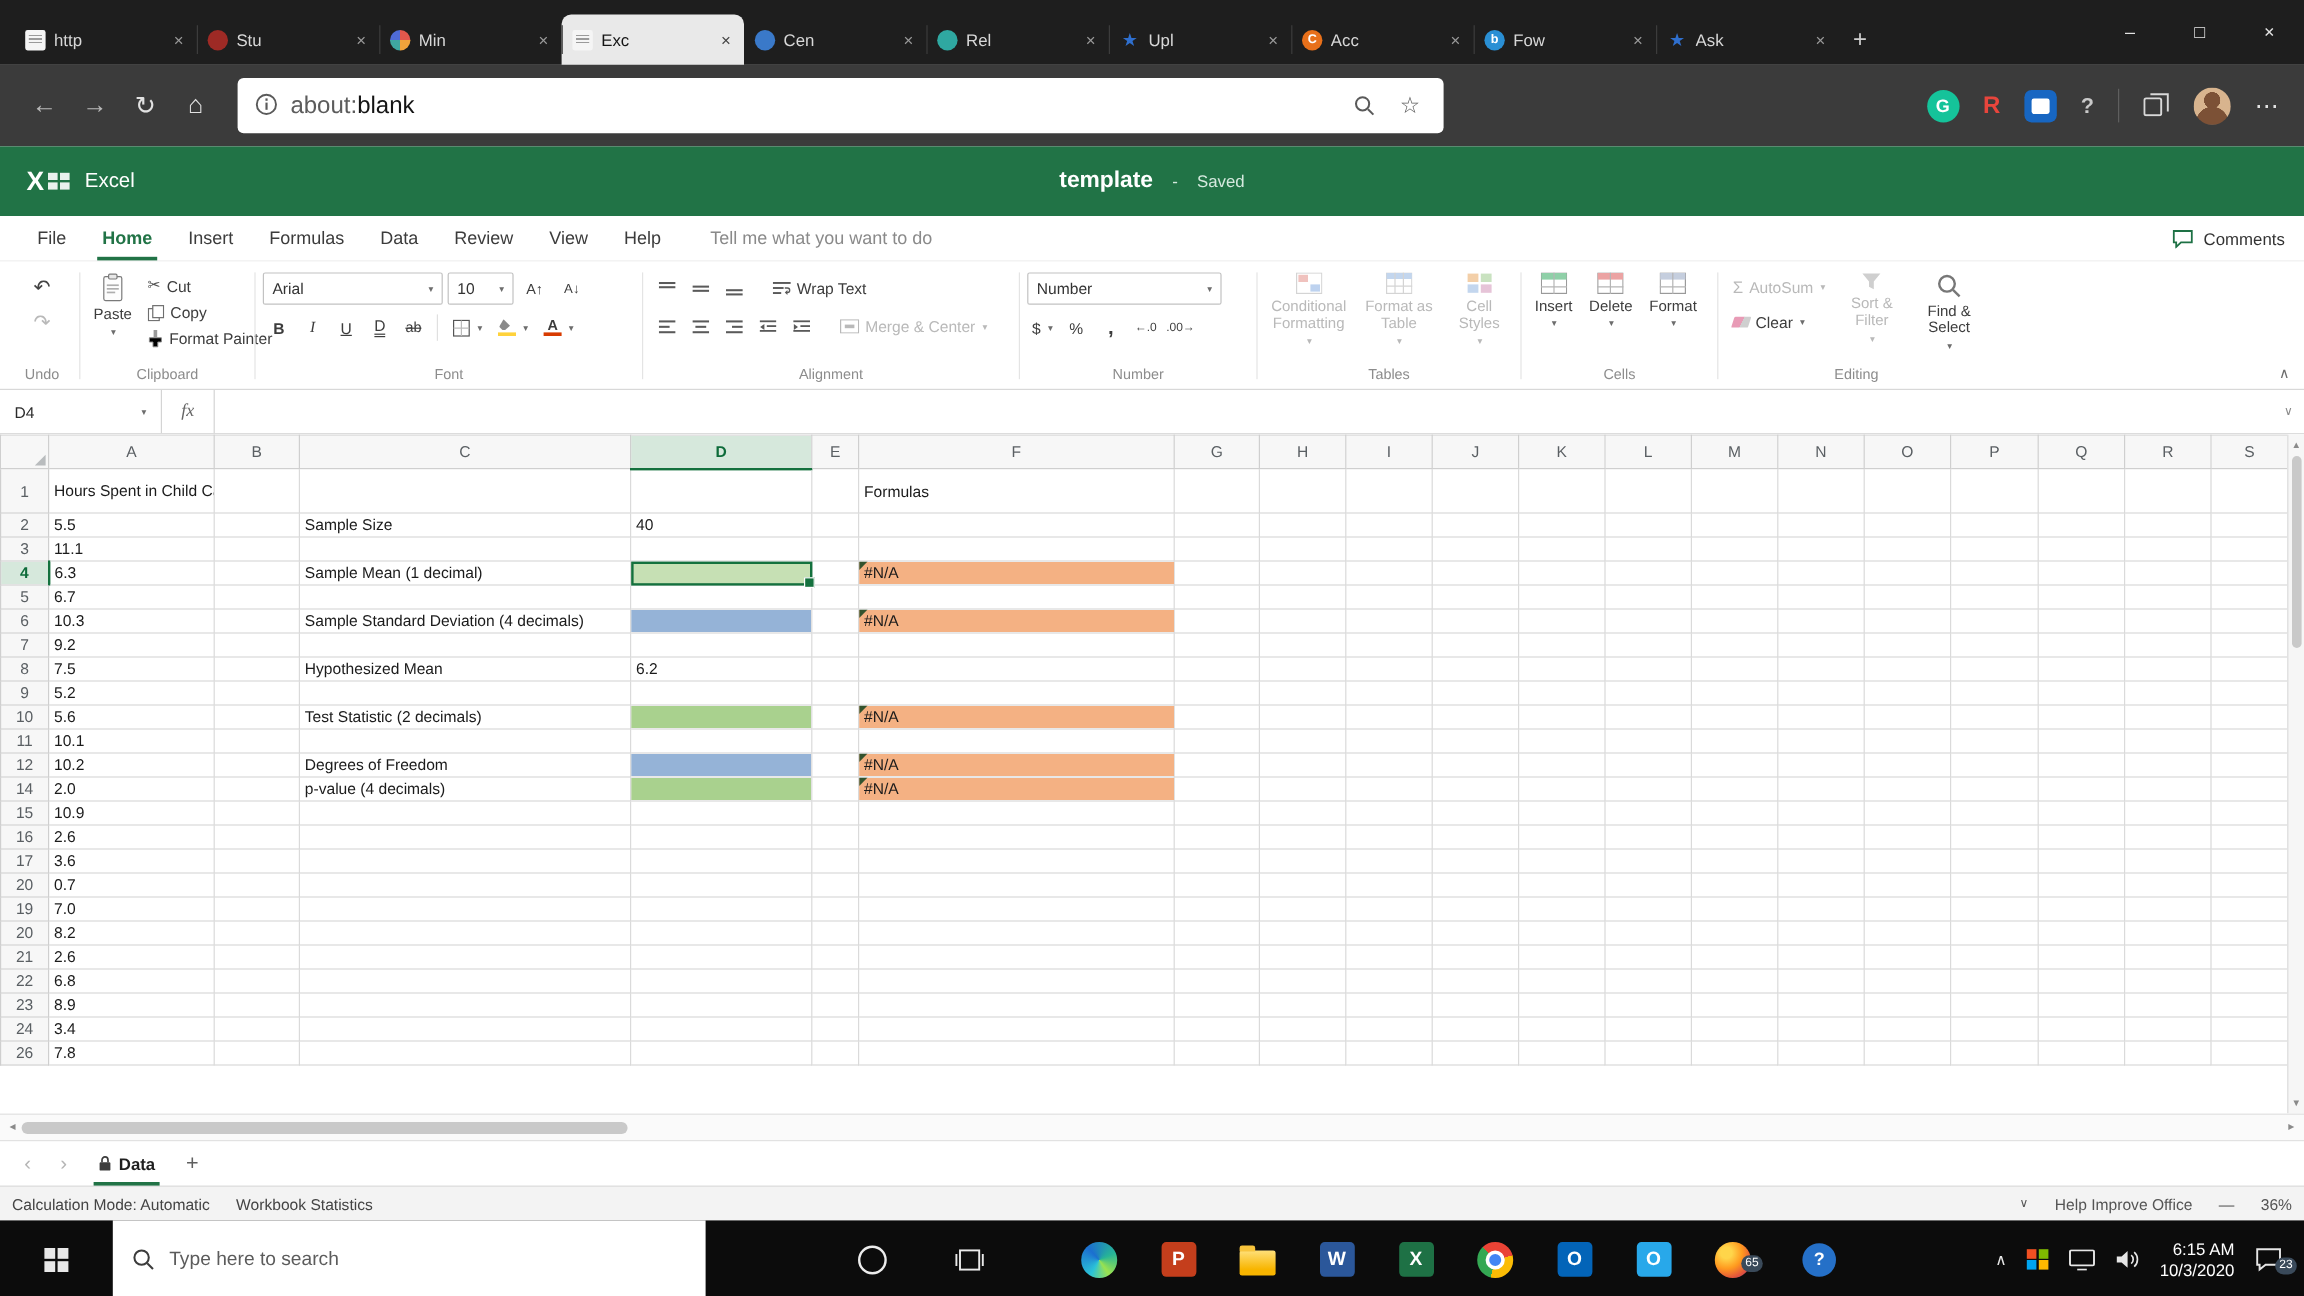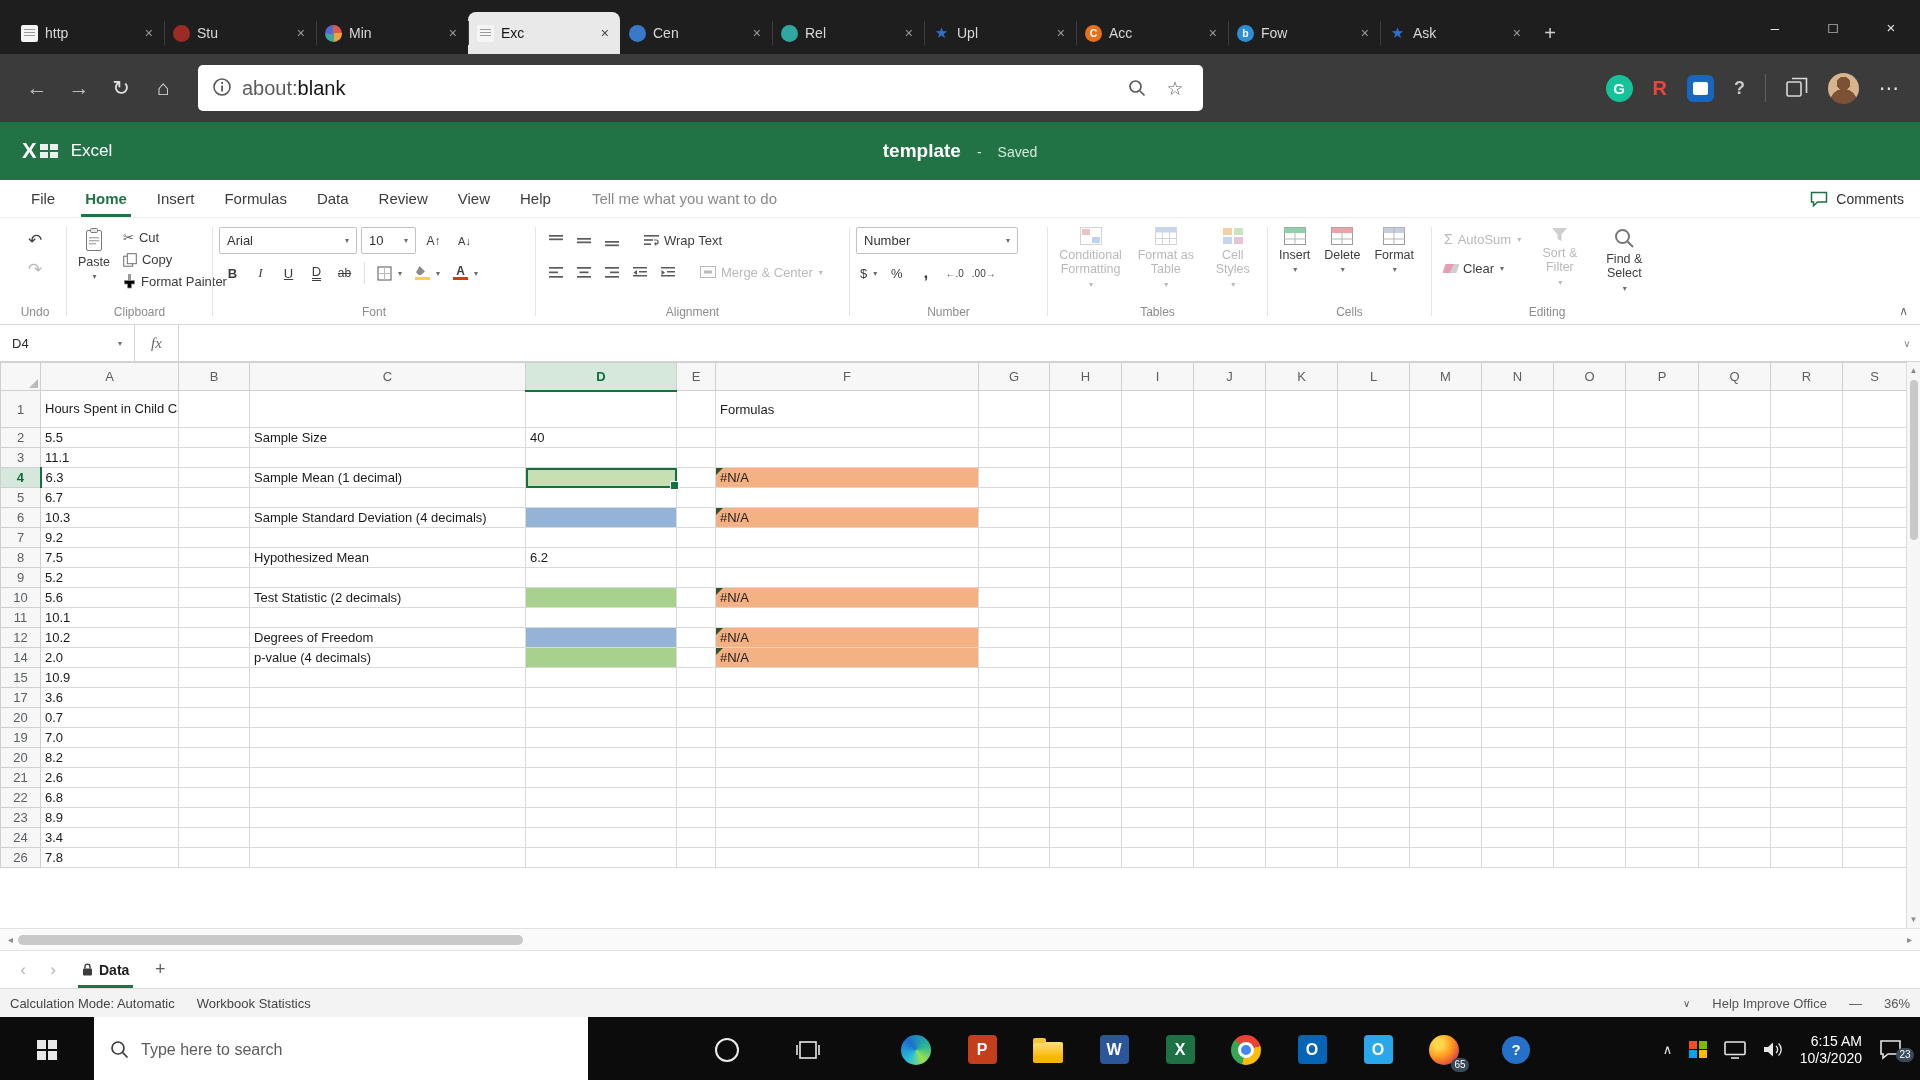--- a/index.html
+++ b/index.html
@@ -152,21 +152,21 @@
 .tbcell.activeapp::after{left:3px;right:3px;background:#c4c4c4}
 .tbi-tile{width:29px;height:29px;border-radius:4px;display:flex;align-items:center;justify-content:center;font-weight:700;font-size:16px;color:#fff}
 .tbi-round{width:28px;height:28px;border-radius:50%;display:flex;align-items:center;justify-content:center;font-weight:700;font-size:15px;color:#fff}
 .tbi-cortana{width:24px;height:24px;border-radius:50%;border:2.5px solid #ececec}
 .tbi-edge{width:30px;height:30px;border-radius:50%;background:conic-gradient(from 210deg,#2cc3d7,#1b6fd0 30%,#27b596 60%,#9be24f 82%,#2cc3d7)}
 .tbi-chrome{width:30px;height:30px;border-radius:50%;background:conic-gradient(from -45deg,#ea4335 0 120deg,#fbbc05 0 240deg,#34a853 0 360deg);position:relative}
 .tbi-chrome::after{content:'';position:absolute;inset:7px;background:#4285f4;border:3px solid #fff;border-radius:50%}
 .tbi-firefox{width:30px;height:30px;border-radius:50%;background:radial-gradient(circle at 32% 30%,#ffd54a 0 16%,#ff9a1f 45%,#e3553a 72%,#9c3a85 100%)}
 .tbi-folder{width:30px;height:21px;background:linear-gradient(180deg,#ffe07a,#f8b500 75%);border-radius:2px;position:relative;margin-top:5px}
 .tbi-folder::before{content:'';position:absolute;top:-4px;left:0;width:13px;height:5px;background:#f8c43c;border-radius:2px 2px 0 0}
-.tbbadge{position:absolute;right:-2px;bottom:10px;background:#3a4a5a;color:#fff;font-size:10px;line-height:14px;min-width:18px;text-align:center;border-radius:8px;padding:0 3px}
+.tbbadge{position:absolute;right:-2px;bottom:22px;background:#3a4a5a;color:#fff;font-size:10px;line-height:14px;min-width:18px;text-align:center;border-radius:8px;padding:0 3px}
 .tb-tray{margin-left:auto;display:flex;align-items:center;gap:17px;padding-right:10px}
 .tray-chev{color:#e8e8e8;font-size:13px}
 .ms4{display:grid;grid-template-columns:8px 8px;gap:1.5px}
 .ms4 i:nth-child(1){background:#f25022}.ms4 i:nth-child(2){background:#7fba00}
 .ms4 i:nth-child(3){background:#00a4ef}.ms4 i:nth-child(4){background:#ffb900}
 .ms4 i{height:8px}
 .clock{text-align:right;font-size:14px;line-height:17px}
 .action{position:relative;display:flex;align-items:center;padding-right:8px}
 </style>
 </head>
@@ -361,21 +361,21 @@
             </button>
         </div>
       </div>
       <div class="rg-label">Clipboard</div>
     </div>
     <div class="rsep"></div>
 
     <div class="rg" style="width:318px">
       <div class="rg-body rcol" style="gap:6px;padding-top:2px">
         <div class="rrow" style="gap:4px">
-          <div class="selbox" style="width:138px">
+          <div class="selbox" style="width:150px">
               <span>Arial</span>
               <span class="caret">▾</span>
             </div>
           <div class="selbox" style="width:55px">
               <span>10</span>
               <span class="caret">▾</span>
             </div>
           <button class="rbtn sq">
               <span style="font-size:12px">A↑</span>
             </button>
@@ -1019,20 +1019,42 @@
               <td class="cell" style=""></td>
               <td class="cell" style=""></td>
               <td class="cell" style=""></td>
               <td class="cell" style=""></td>
               <td class="cell" style=""></td>
               <td class="cell" style=""></td>
               <td class="cell" style=""></td>
               <td class="cell" style=""></td>
             </tr>
             <tr style="height:20px">
+              <th class="rh">16</th>
+              <td class="cell a-right" style="">2.6</td>
+              <td class="cell" style=""></td>
+              <td class="cell" style=""></td>
+              <td class="cell" style=""></td>
+              <td class="cell" style=""></td>
+              <td class="cell" style=""></td>
+              <td class="cell" style=""></td>
+              <td class="cell" style=""></td>
+              <td class="cell" style=""></td>
+              <td class="cell" style=""></td>
+              <td class="cell" style=""></td>
+              <td class="cell" style=""></td>
+              <td class="cell" style=""></td>
+              <td class="cell" style=""></td>
+              <td class="cell" style=""></td>
+              <td class="cell" style=""></td>
+              <td class="cell" style=""></td>
+              <td class="cell" style=""></td>
+              <td class="cell" style=""></td>
+            </tr>
+            <tr style="height:20px">
               <th class="rh">17</th>
               <td class="cell a-right" style="">3.6</td>
               <td class="cell" style=""></td>
               <td class="cell" style=""></td>
               <td class="cell" style=""></td>
               <td class="cell" style=""></td>
               <td class="cell" style=""></td>
               <td class="cell" style=""></td>
               <td class="cell" style=""></td>
               <td class="cell" style=""></td>

